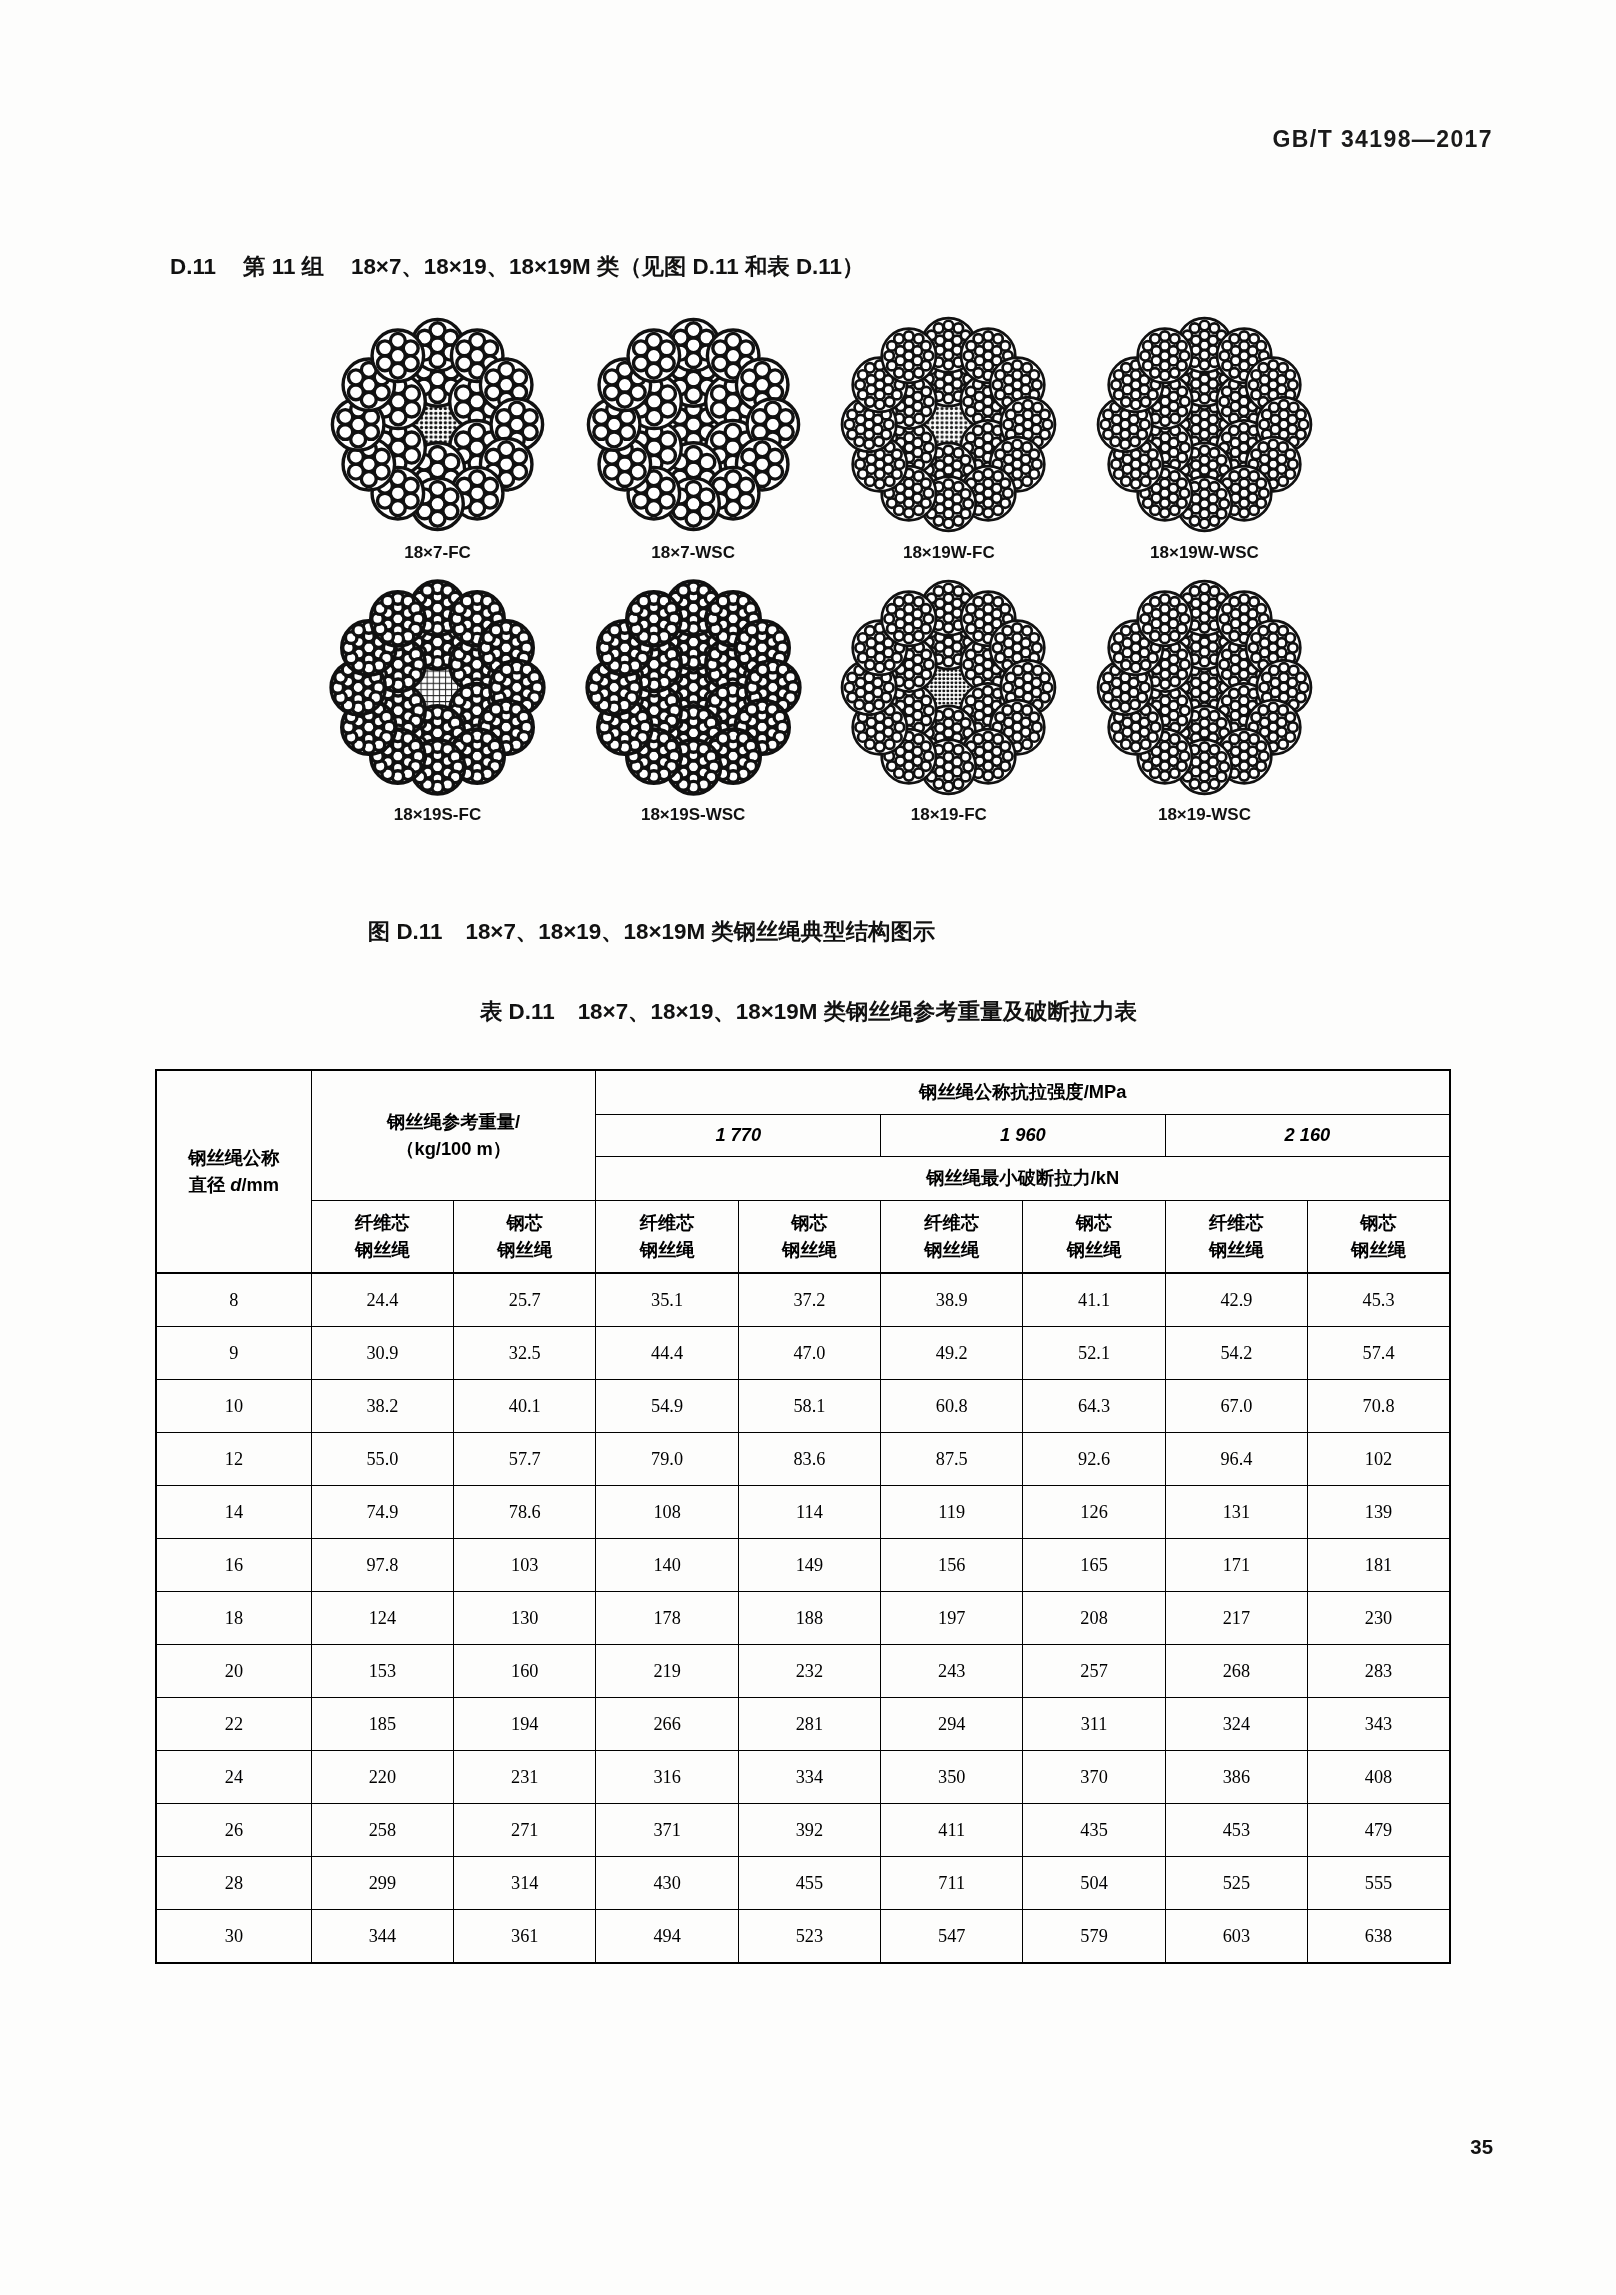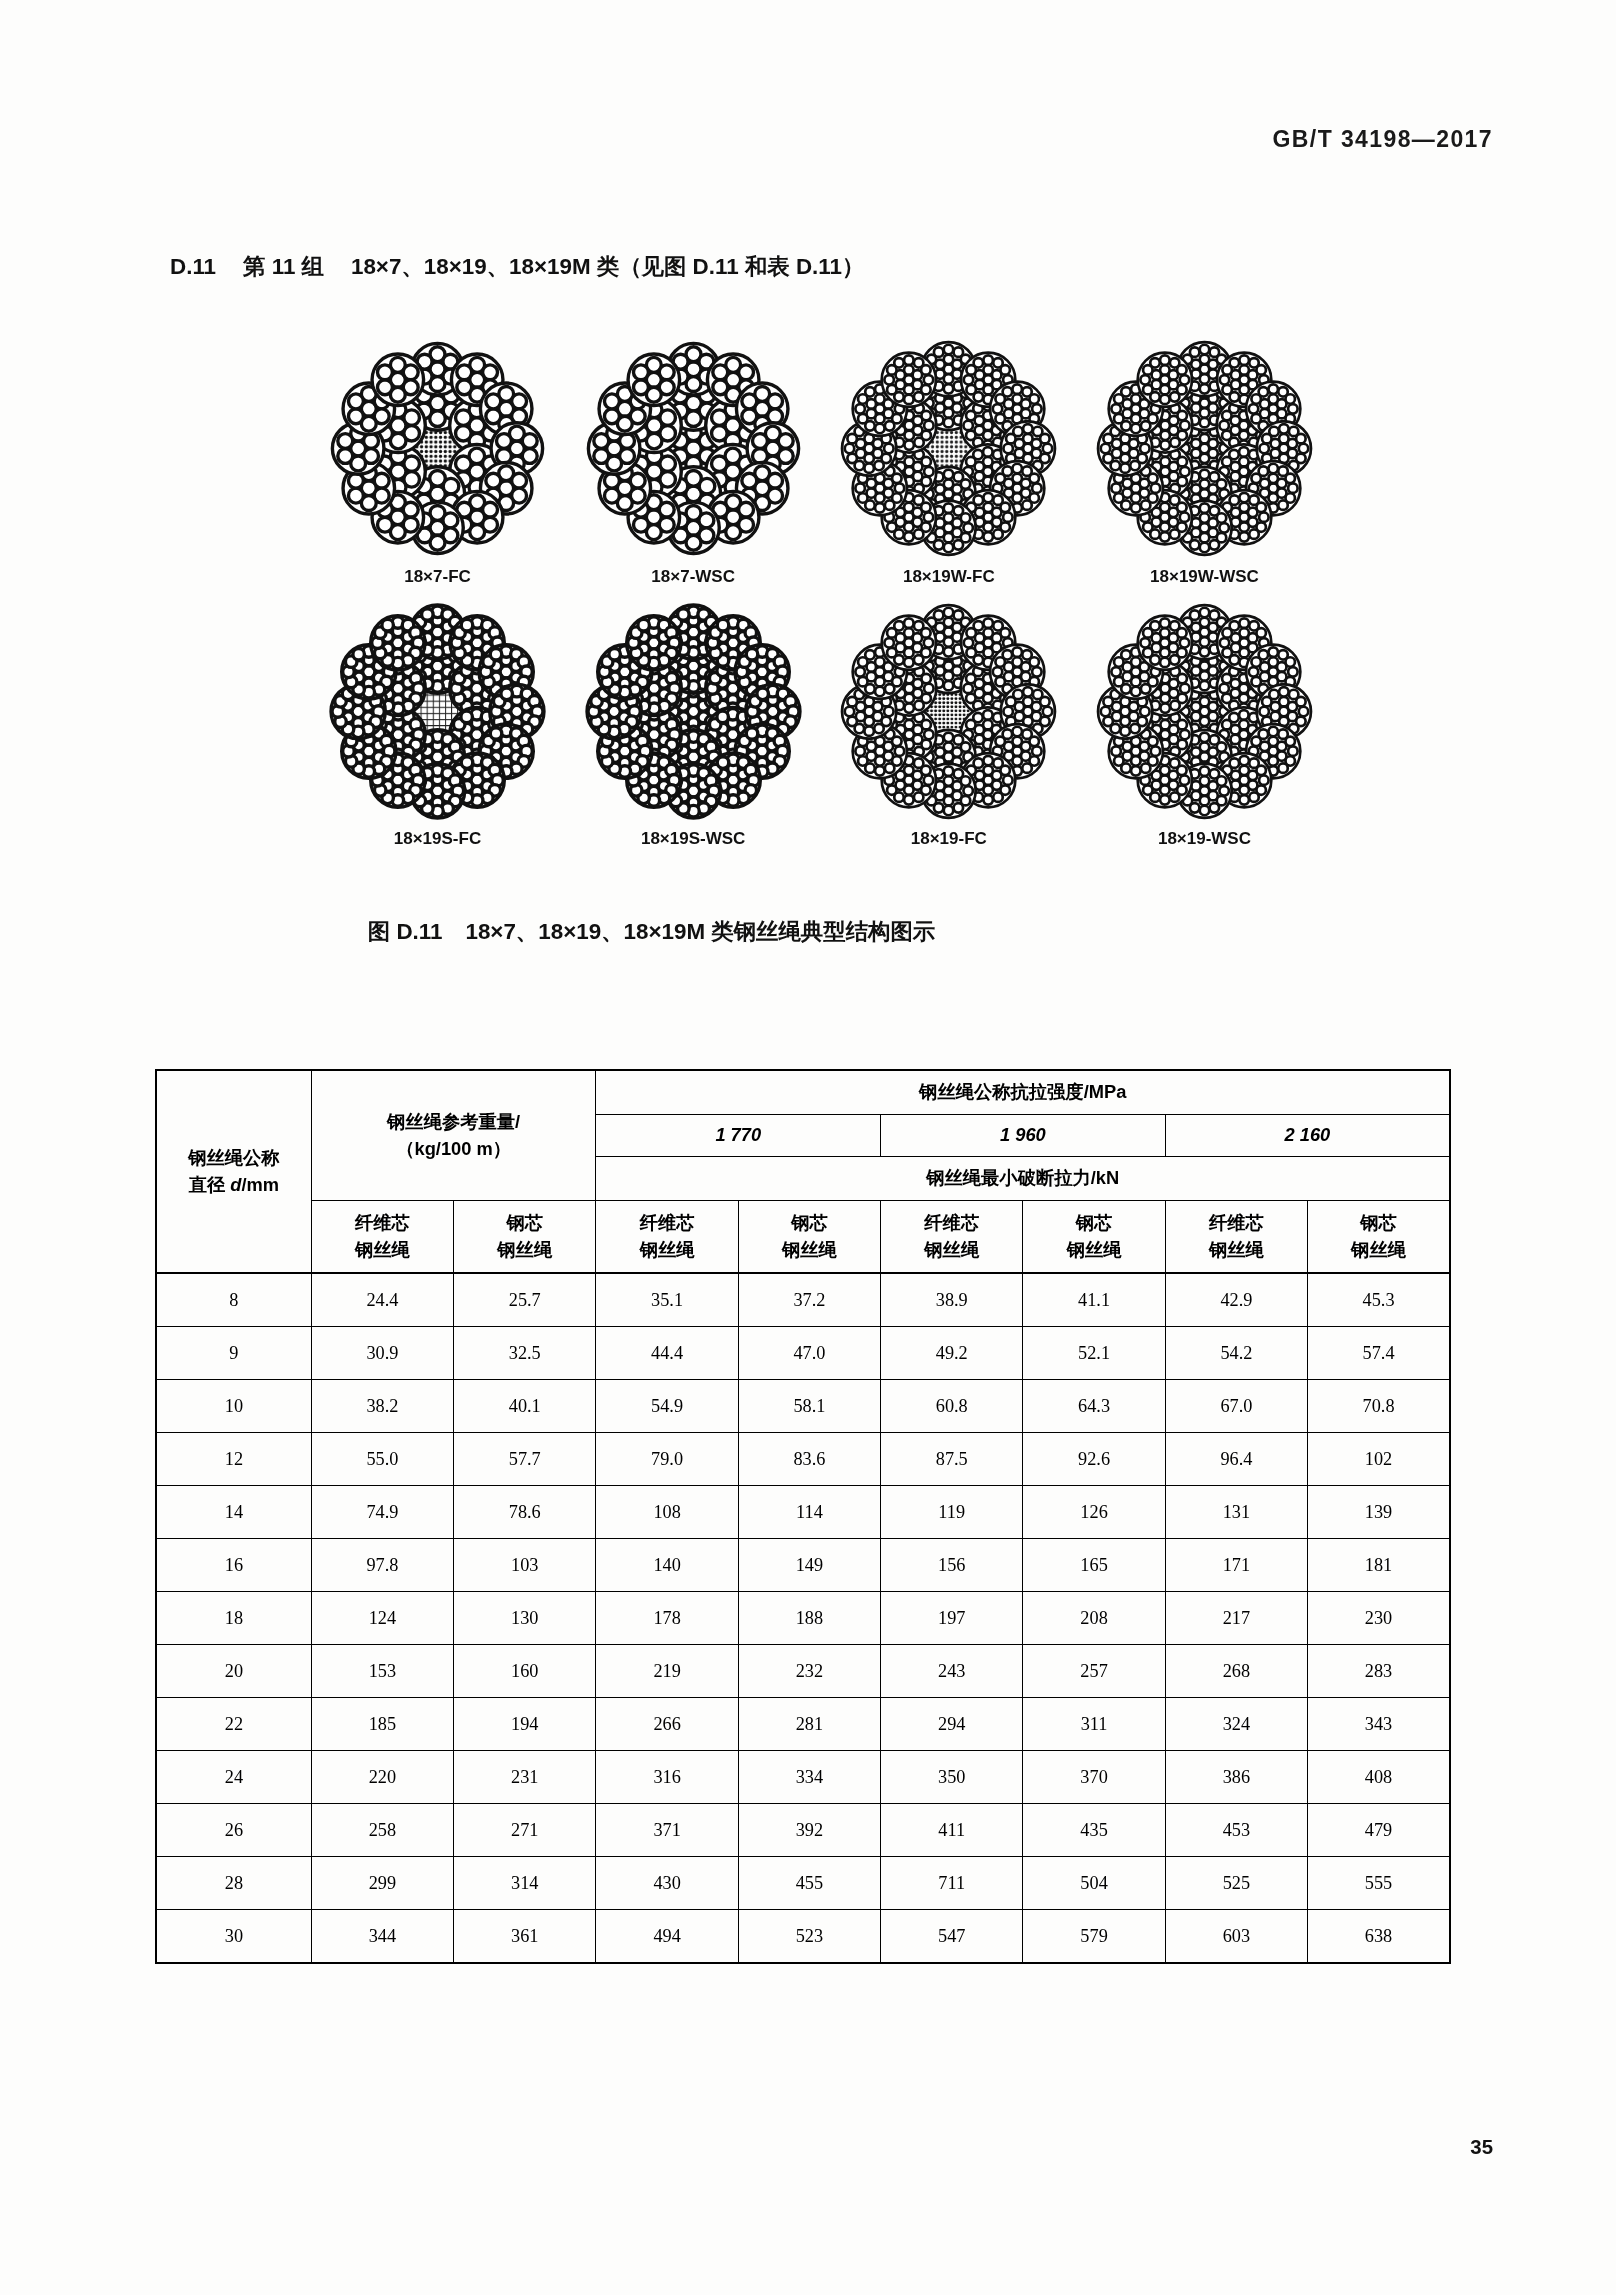--- a/index.html
+++ b/index.html
@@ -42,21 +42,21 @@
     font-size: 22.4px;
     color: #111;
     white-space: nowrap;
   }
   .section-title .num { letter-spacing: 0px; }
   .section-title .gap-lg { display:inline-block; width: 27px; }
 
   
   .figure-area {
     position: absolute;
-    top: 340px;
+    top: 316px;
     left: 319px;
     width: 1004px;
   }
   .fig-row {
     display: flex;
     justify-content: space-between;
     align-items: flex-start;
   }
   .fig-row.second { margin-top: 16.3px; }
   .fig-cell {
@@ -779,20 +779,23 @@
         </svg>
         <div class="fig-label">18×19-WSC</div>
       </div>
     </div>
   </div>
 
   <div class="fig-caption">
     <span>图 D.11</span><span class="cap-gap"></span><span>18×7、18×19、18×19M 类钢丝绳典型结构图示</span>
   </div>
 
+  <div class="tbl-caption">
+    <span>表 D.11</span><span class="cap-gap"></span><span>18×7、18×19、18×19M 类钢丝绳参考重量及破断拉力表</span>
+  </div>
 
   <div class="tbl-wrap">
     <table class="data">
       <colgroup>
         <col class="col-d">
           <col class="col-w">
           <col class="col-w">
         <col class="col-n">
           <col class="col-n">
           <col class="col-n">

